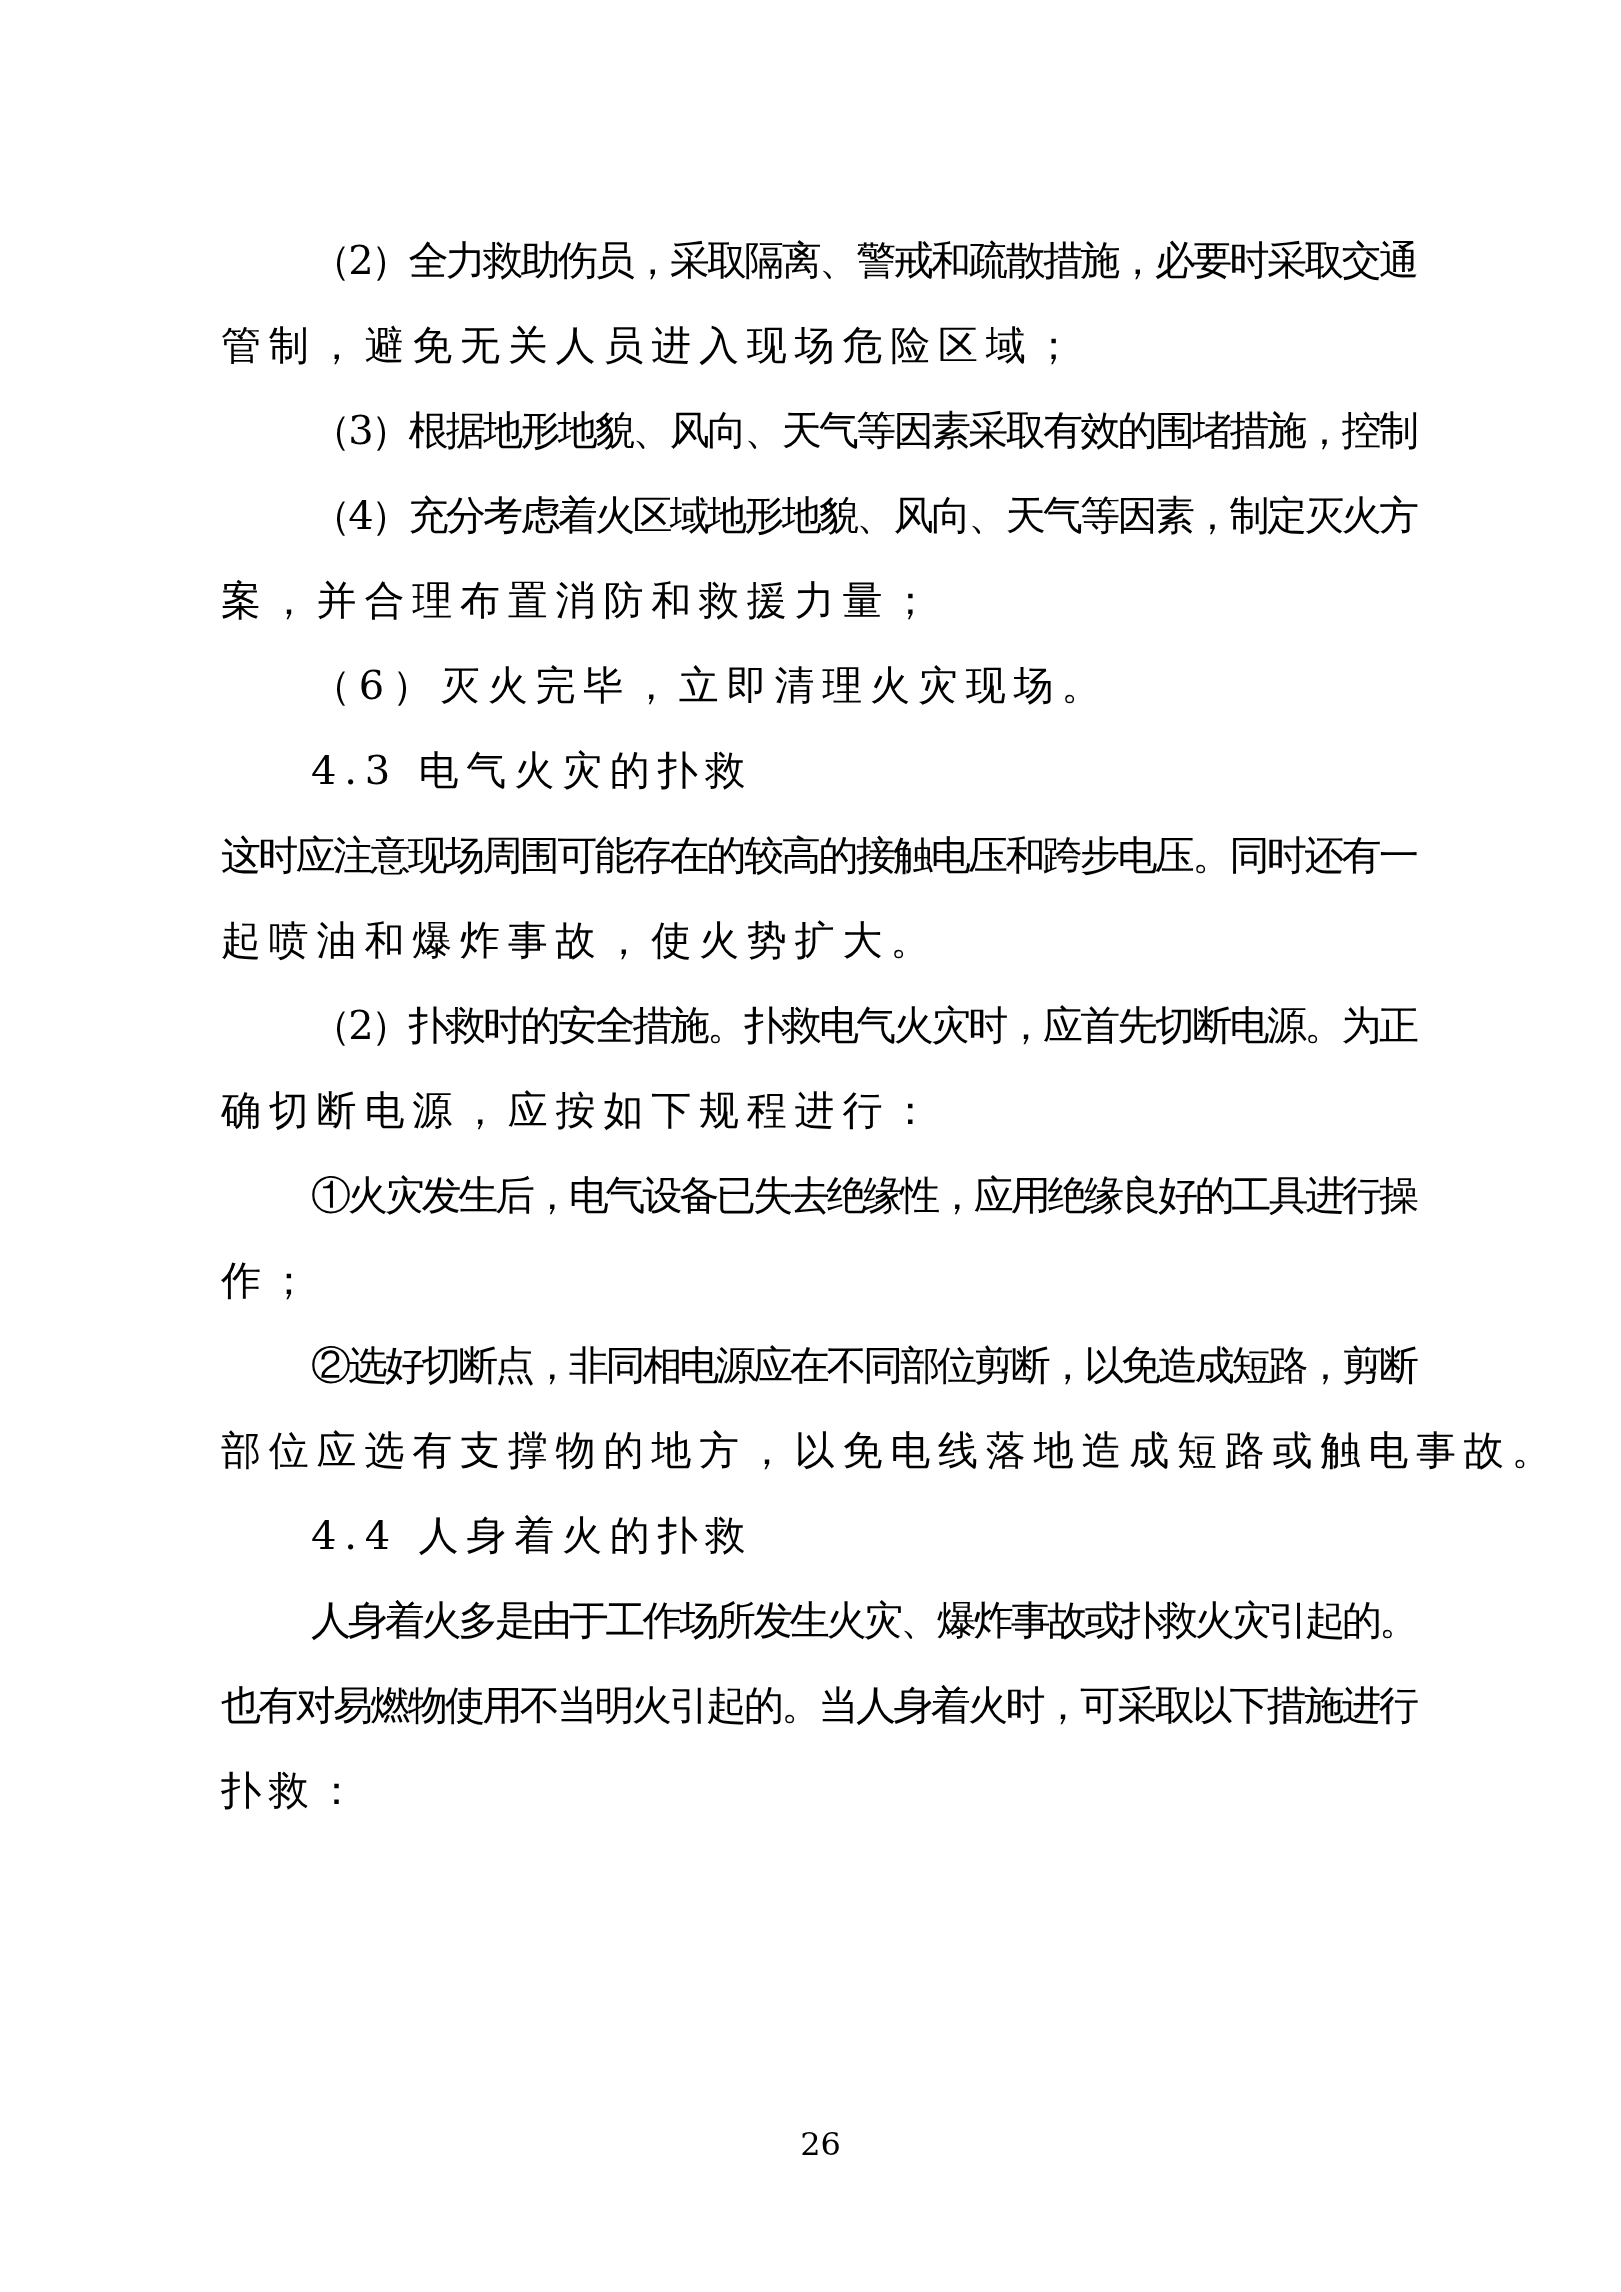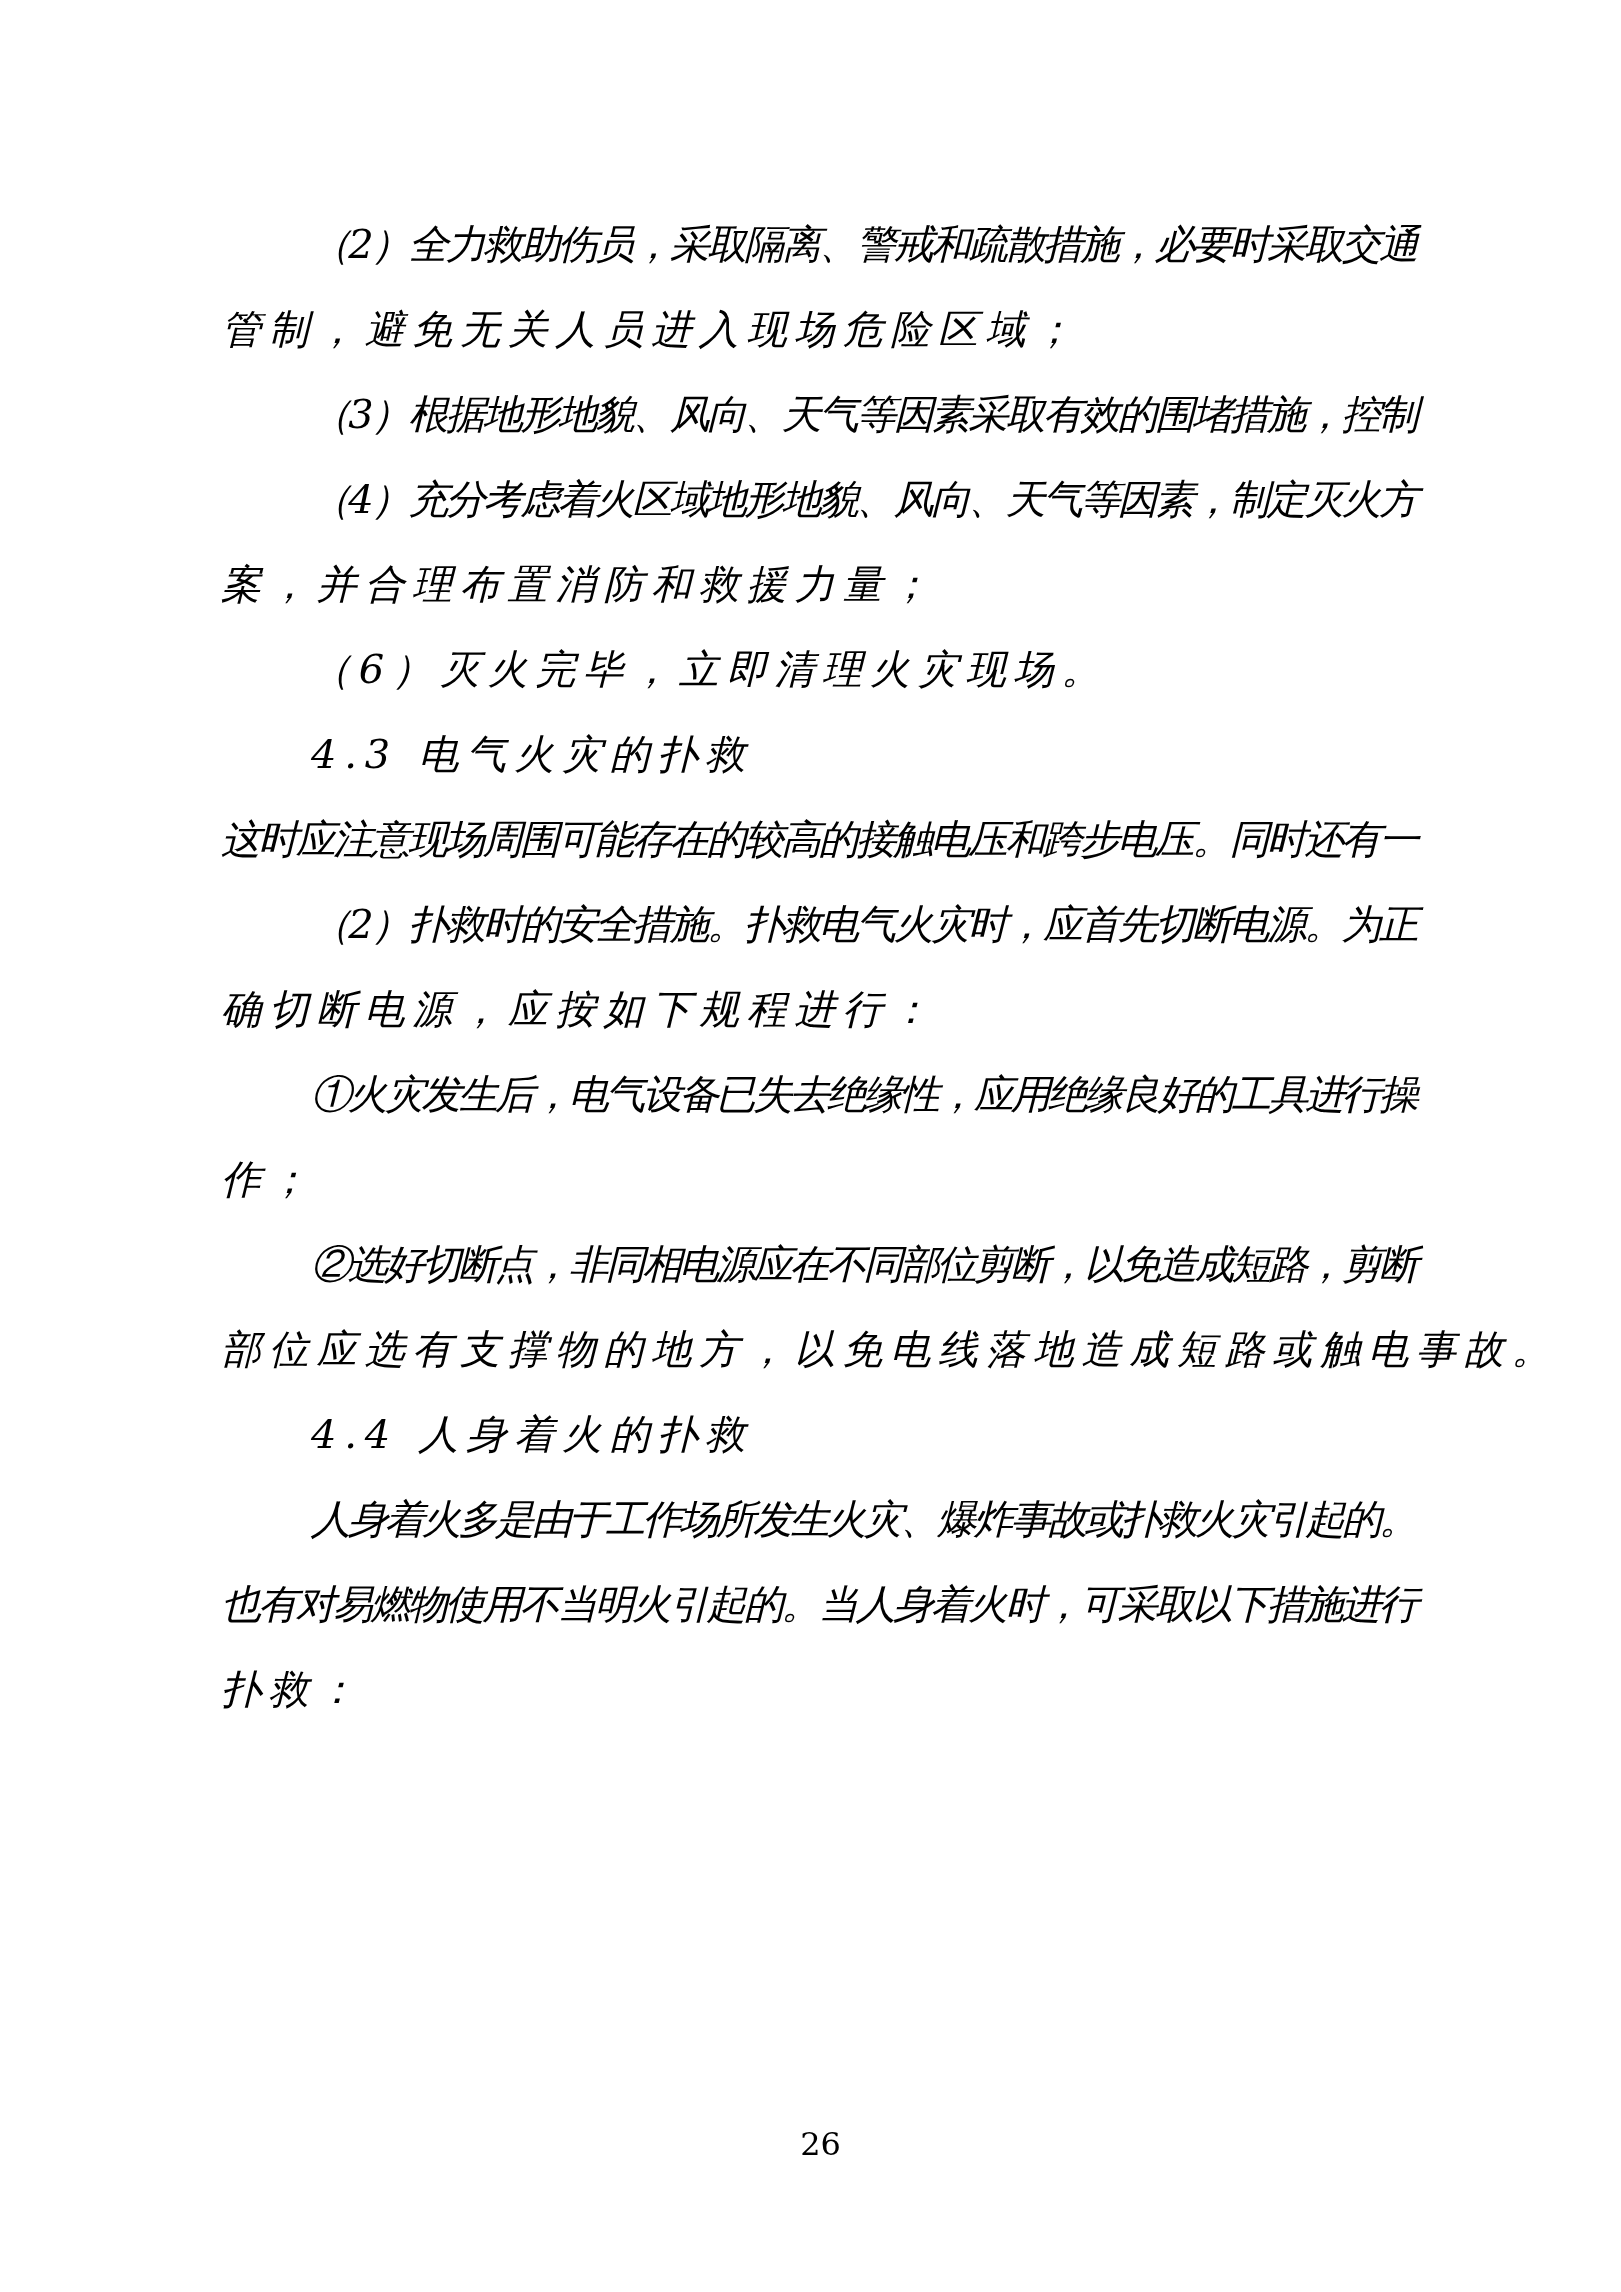--- a/index.html
+++ b/index.html
@@ -12,23 +12,22 @@
     width: 1621px;
     height: 2293px;
     background: #ffffff;
     color: #000000;
     font-family: "DejaVu Serif", serif;
     overflow: hidden;
   }
   .text-block {
     position: absolute;
     left: 221px;
-    top: 202px;
+    top: 218px;
     width: 1194px;
-    font-style: italic;
   }
   .line {
     height: 85px;
     line-height: 85px;
     font-size: 40px;
     letter-spacing: 7.8px;
     white-space: nowrap;
     color: #000000;
   }
   .line.jst {
@@ -57,20 +56,21 @@
 <div class="page">
   <div class="text-block">
     <div class="line ind jst">（2）全力救助伤员，采取隔离、警戒和疏散措施，必要时采取交通</div>
     <div class="line">管制，避免无关人员进入现场危险区域；</div>
     <div class="line ind jst">（3）根据地形地貌、风向、天气等因素采取有效的围堵措施，控制</div>
     <div class="line ind jst">（4）充分考虑着火区域地形地貌、风向、天气等因素，制定灭火方</div>
     <div class="line">案，并合理布置消防和救援力量；</div>
     <div class="line ind">（6）灭火完毕，立即清理火灾现场。</div>
     <div class="line ind">4.3 电气火灾的扑救</div>
     <div class="line jst">这时应注意现场周围可能存在的较高的接触电压和跨步电压。同时还有一</div>
+    <div class="line">起喷油和爆炸事故，使火势扩大。</div>
     <div class="line ind jst">（2）扑救时的安全措施。扑救电气火灾时，应首先切断电源。为正</div>
     <div class="line">确切断电源，应按如下规程进行：</div>
     <div class="line ind jst">①火灾发生后，电气设备已失去绝缘性，应用绝缘良好的工具进行操</div>
     <div class="line">作；</div>
     <div class="line ind jst">②选好切断点，非同相电源应在不同部位剪断，以免造成短路，剪断</div>
     <div class="line">部位应选有支撑物的地方，以免电线落地造成短路或触电事故。</div>
     <div class="line ind">4.4 人身着火的扑救</div>
     <div class="line ind jst">人身着火多是由于工作场所发生火灾、爆炸事故或扑救火灾引起的。</div>
     <div class="line jst">也有对易燃物使用不当明火引起的。当人身着火时，可采取以下措施进行</div>
     <div class="line">扑救：</div>

